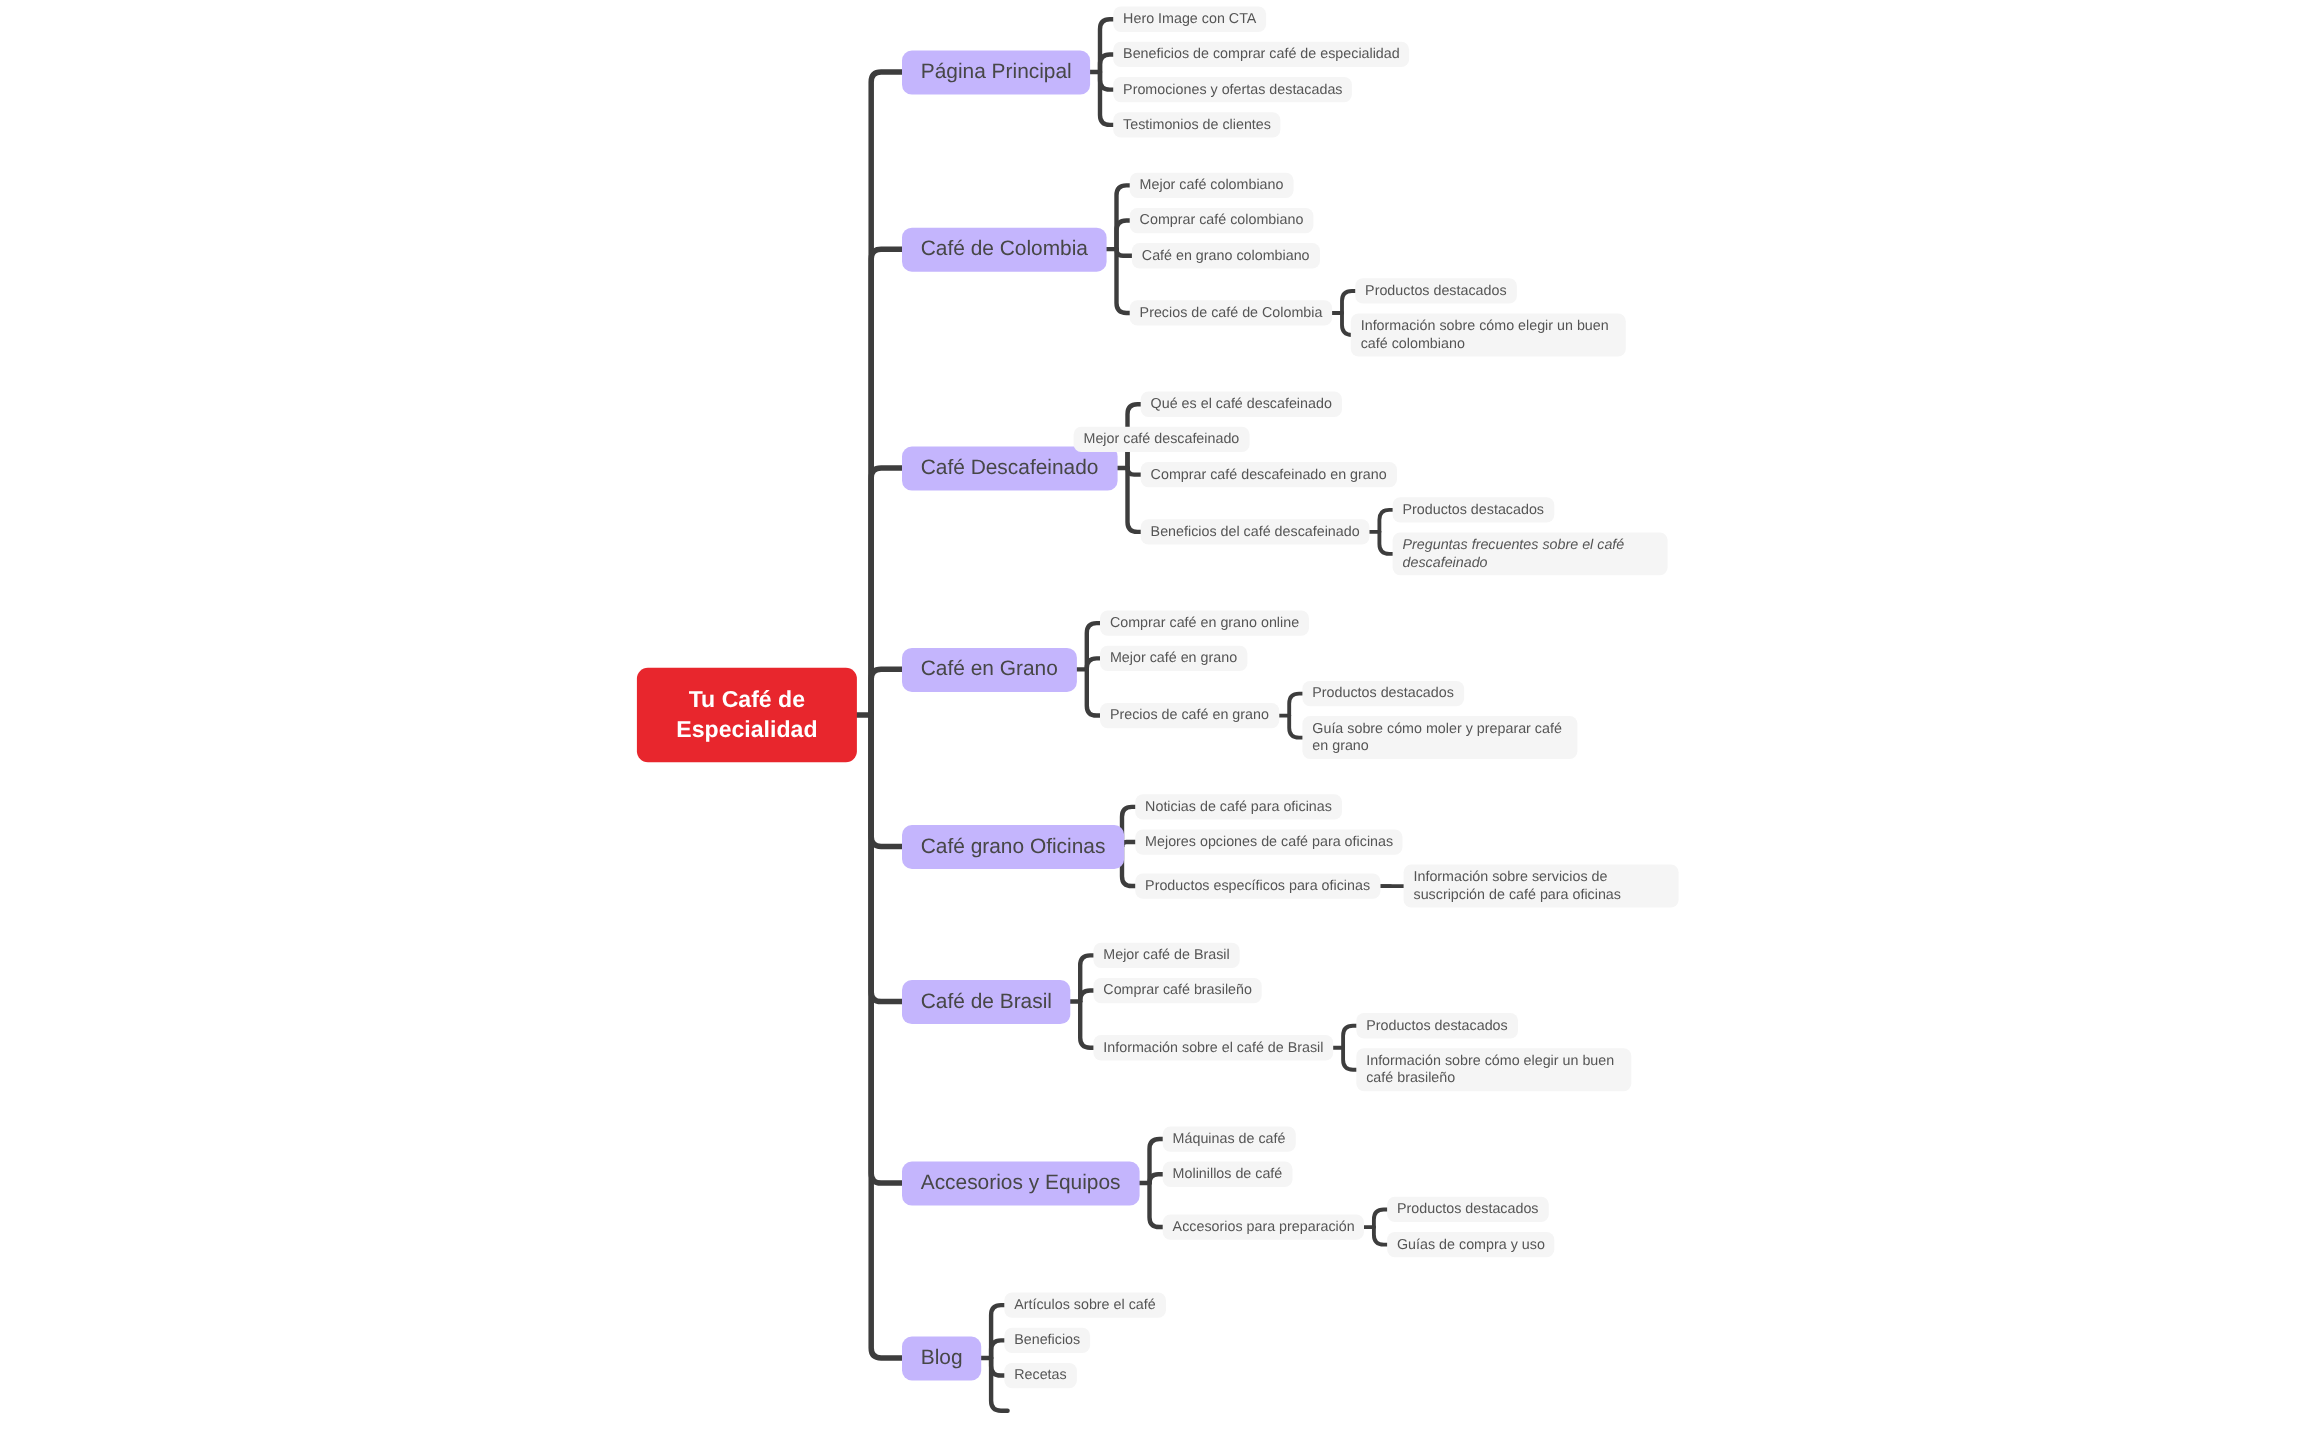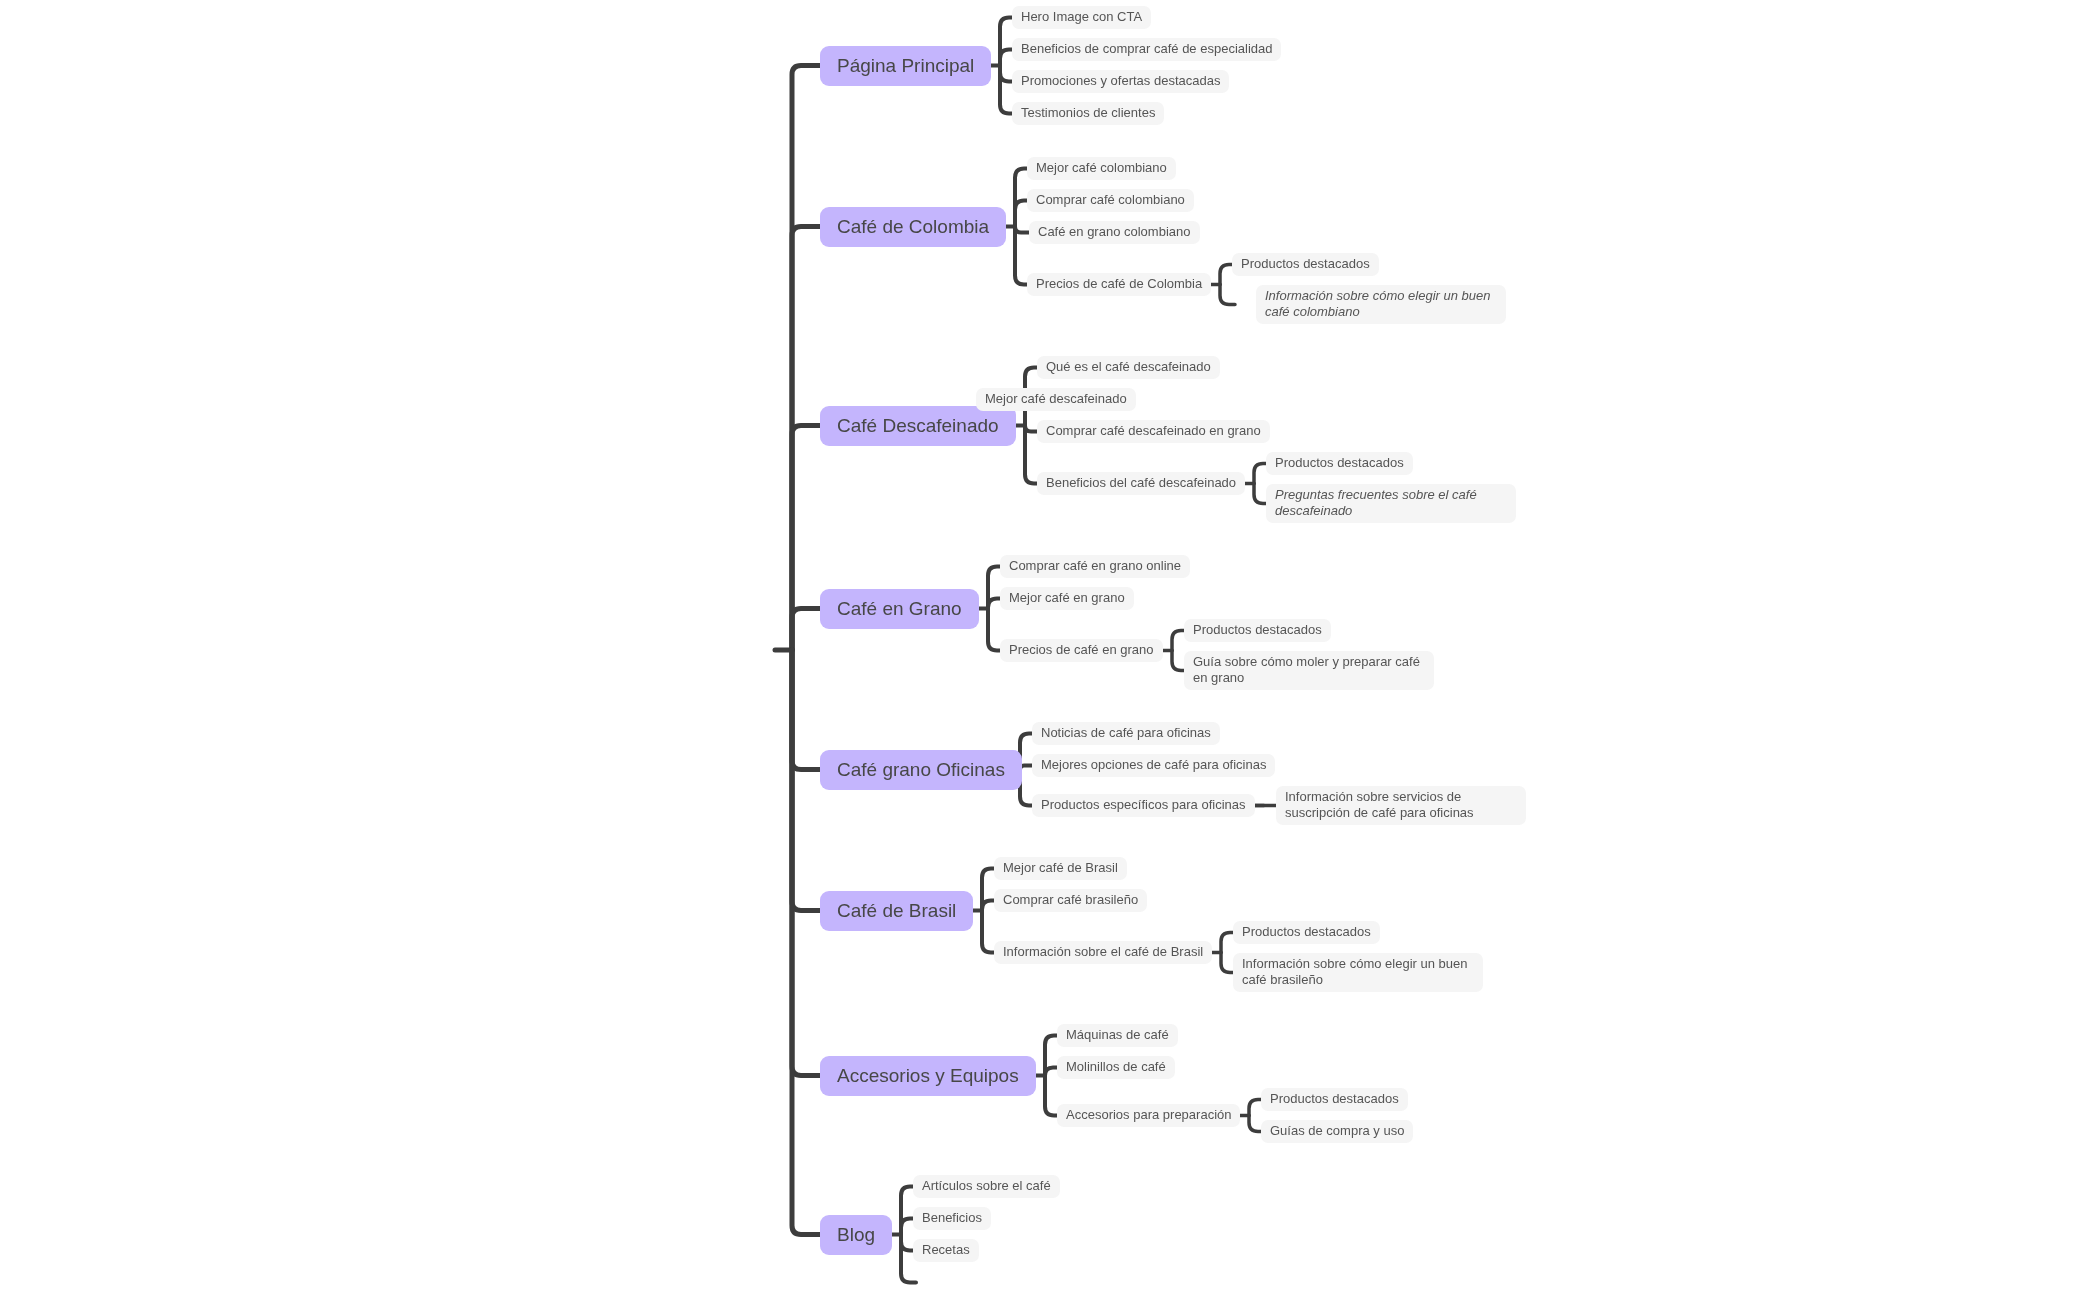--- a/index.html
+++ b/index.html
@@ -118,32 +118,33 @@
       <path d="M 1060 1115.5 L 1054 1115.5 Q 1045 1115.5 1045 1106.5 L 1045 1075.5" fill="none" stroke="#3d3d3d" stroke-width="4" stroke-linecap="round" stroke-linejoin="round"></path>
       <path d="M 1236 1115.5 L 1249 1115.5" fill="none" stroke="#3d3d3d" stroke-width="3.5" stroke-linecap="round" stroke-linejoin="round"></path>
       <path d="M 1264 1099.5 L 1258 1099.5 Q 1249 1099.5 1249 1108.5 L 1249 1115.5" fill="none" stroke="#3d3d3d" stroke-width="3.5" stroke-linecap="round" stroke-linejoin="round"></path>
       <path d="M 1264 1131.5 L 1258 1131.5 Q 1249 1131.5 1249 1122.5 L 1249 1115.5" fill="none" stroke="#3d3d3d" stroke-width="3.5" stroke-linecap="round" stroke-linejoin="round"></path>
       <path d="M 888 1234.5 L 901 1234.5" fill="none" stroke="#3d3d3d" stroke-width="4" stroke-linecap="round" stroke-linejoin="round"></path>
       <path d="M 916 1186.5 L 910 1186.5 Q 901 1186.5 901 1195.5 L 901 1234.5" fill="none" stroke="#3d3d3d" stroke-width="4" stroke-linecap="round" stroke-linejoin="round"></path>
       <path d="M 916 1218.5 L 910 1218.5 Q 901 1218.5 901 1227.5 L 901 1234.5" fill="none" stroke="#3d3d3d" stroke-width="4" stroke-linecap="round" stroke-linejoin="round"></path>
       <path d="M 916 1250.5 L 910 1250.5 Q 901 1250.5 901 1241.5 L 901 1234.5" fill="none" stroke="#3d3d3d" stroke-width="4" stroke-linecap="round" stroke-linejoin="round"></path>
       <path d="M 916 1282.5 L 910 1282.5 Q 901 1282.5 901 1273.5 L 901 1234.5" fill="none" stroke="#3d3d3d" stroke-width="4" stroke-linecap="round" stroke-linejoin="round"></path>
     </svg>
+<div class="node root-node" style="left: 579px; top: 607px;">Tu Café de Especialidad</div>
     <div class="node section-node" style="left: 820px; top: 45.5px;">Página Principal</div>
     <div class="node leaf-node" style="left: 1012px; top: 6px;">Hero Image con CTA</div>
     <div class="node leaf-node" style="left: 1012px; top: 38px;">Beneficios de comprar café de especialidad</div>
     <div class="node leaf-node" style="left: 1012px; top: 70px;">Promociones y ofertas destacadas</div>
     <div class="node leaf-node" style="left: 1012px; top: 102px;">Testimonios de clientes</div>
     <div class="node section-node" style="left: 820px; top: 206.5px;">Café de Colombia</div>
     <div class="node leaf-node" style="left: 1027px; top: 157px;">Mejor café colombiano</div>
     <div class="node leaf-node" style="left: 1027px; top: 189px;">Comprar café colombiano</div>
     <div class="node leaf-node" style="left: 1029px; top: 221px;">Café en grano colombiano</div>
     <div class="node leaf-node" style="left: 1027px; top: 273px;">Precios de café de Colombia</div>
     <div class="node leaf-node" style="left: 1232px; top: 253px;">Productos destacados</div>
-    <div class="node leaf-node wrap" style="left: 1256px; top: 285px; font-style: italic;">Información sobre cómo elegir un buen café colombiano</div>
+    <div class="node leaf-node wrap" style="left: 1228px; top: 285px;">Información sobre cómo elegir un buen café colombiano</div>
     <div class="node section-node" style="left: 820px; top: 405.5px;">Café Descafeinado</div>
     <div class="node leaf-node" style="left: 1037px; top: 356px;">Qué es el café descafeinado</div>
     <div class="node leaf-node" style="left: 976px; top: 388px;">Mejor café descafeinado</div>
     <div class="node leaf-node" style="left: 1037px; top: 420px;">Comprar café descafeinado en grano</div>
     <div class="node leaf-node" style="left: 1037px; top: 472px;">Beneficios del café descafeinado</div>
     <div class="node leaf-node" style="left: 1266px; top: 452px;">Productos destacados</div>
     <div class="node leaf-node wrap" style="left: 1266px; top: 484px; font-style: italic;">Preguntas frecuentes sobre el café descafeinado</div>
     <div class="node section-node" style="left: 820px; top: 588.5px;">Café en Grano</div>
     <div class="node leaf-node" style="left: 1000px; top: 555px;">Comprar café en grano online</div>
     <div class="node leaf-node" style="left: 1000px; top: 587px;">Mejor café en grano</div>

